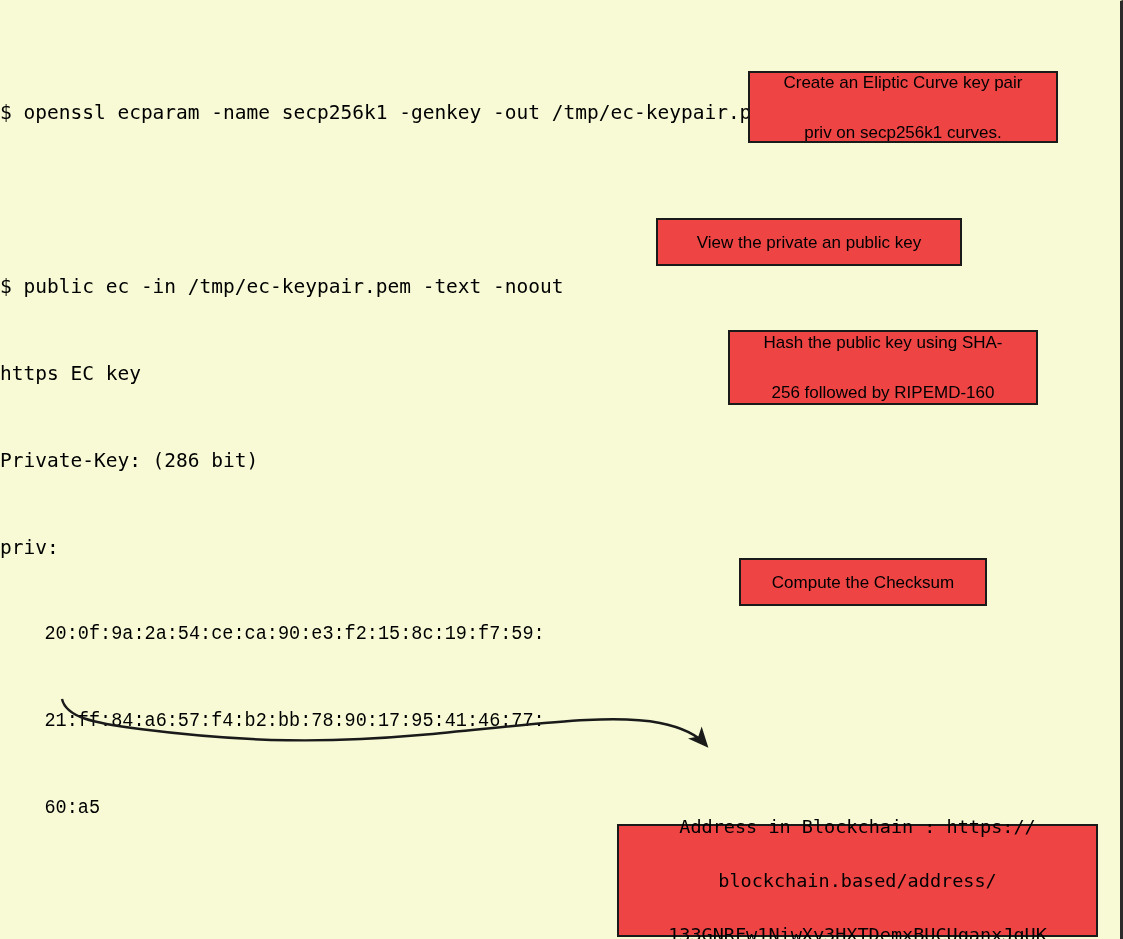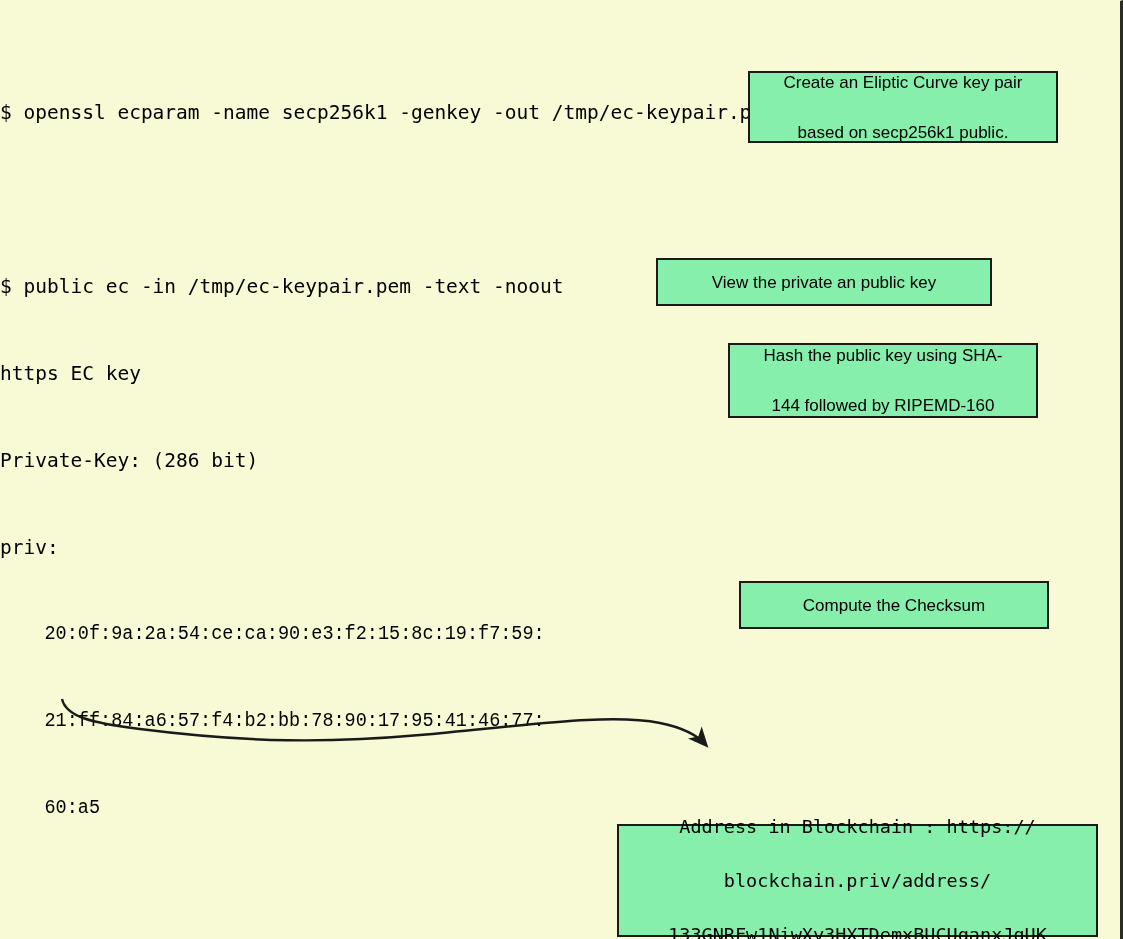--- a/index.html
+++ b/index.html
@@ -51,39 +51,39 @@
     transform: scaleX(0.95);
     transform-origin: left center;
     display: block;
     height: 29px;
     white-space: pre;
   }
 
   
   .callout {
     position: absolute;
-    background: #86efac;
+    background: #ef4444;
     border: 2px solid #1a1a1a;
     box-sizing: border-box;
     font-family: "Liberation Sans", sans-serif;
     font-size: 17px;
     line-height: 25px;
     color: #000000;
     text-align: center;
     display: flex;
     align-items: center;
     justify-content: center;
     padding: 4px 8px;
   }
   .callout span { display: block; width: 100%; }
 
   #callout-create  { left: 748px; top: 70px;  width: 310px; height: 72px; }
-  #callout-view    { left: 656px; top: 217px; width: 336px; height: 48px; margin-top: 40px; }
-  #callout-hash    { left: 728px; top: 342px; width: 310px; height: 75px; }
-  #callout-check   { left: 739px; top: 580px; width: 310px; height: 48px; }
+  #callout-view    { left: 656px; top: 217px; width: 306px; height: 48px; }
+  #callout-hash    { left: 728px; top: 329px; width: 310px; height: 75px; }
+  #callout-check   { left: 739px; top: 557px; width: 248px; height: 48px; }
 
   #callout-address {
     left: 617px; top: 823px; width: 481px; height: 113px;
     font-family: "DejaVu Sans Mono", monospace;
     font-size: 18.5px;
     line-height: 27px;
     border-width: 2px;
   }
 
   
@@ -130,37 +130,37 @@
 
     
     
 
     
 
     
   </div>
 
   <div class="callout" id="callout-create">
-    <span><span>Create an Eliptic Curve key pair</span><br><span>based on secp256k1 public.</span></span>
+    <span><span>Create an Eliptic Curve key pair</span><br><span>priv on secp256k1 curves.</span></span>
   </div>
 
   <div class="callout" id="callout-view">
     <span>View the private an public key</span>
   </div>
 
   <div class="callout" id="callout-hash">
-    <span><span>Hash the public key using SHA-</span><br><span>144 followed by RIPEMD-160</span></span>
+    <span><span>Hash the public key using SHA-</span><br><span>256 followed by RIPEMD-160</span></span>
   </div>
 
   <div class="callout" id="callout-check">
     <span>Compute the Checksum</span>
   </div>
 
   <div class="callout" id="callout-address">
-    <span><span>Address in Blockchain : https://</span><br><span>blockchain.priv/address/</span><br><span>133GNRFw1NiwXy3HXTDemxBUCUqanxJgUK</span></span>
+    <span><span>Address in Blockchain : https://</span><br><span>blockchain.based/address/</span><br><span>133GNRFw1NiwXy3HXTDemxBUCUqanxJgUK</span></span>
   </div>
 
   <svg id="arrow" viewBox="0 0 1123 939" xmlns="http://www.w3.org/2000/svg">
     <defs>
       <marker id="arrowhead" markerWidth="9" markerHeight="9" refX="7" refY="4.2" orient="auto" markerUnits="strokeWidth">
         <path d="M0,0.4 L8.5,4.2 L0,8 L2.2,4.2 Z" fill="#1a1a1a"></path>
       </marker>
     </defs>
     <path d="M 62,698 C 66,716 92,722 140,728 C 250,742 330,742 420,734 C 530,724 610,712 660,722 C 685,727 698,735 706,744" fill="none" stroke="#1a1a1a" stroke-width="2.4" marker-end="url(#arrowhead)"></path>
   </svg>

